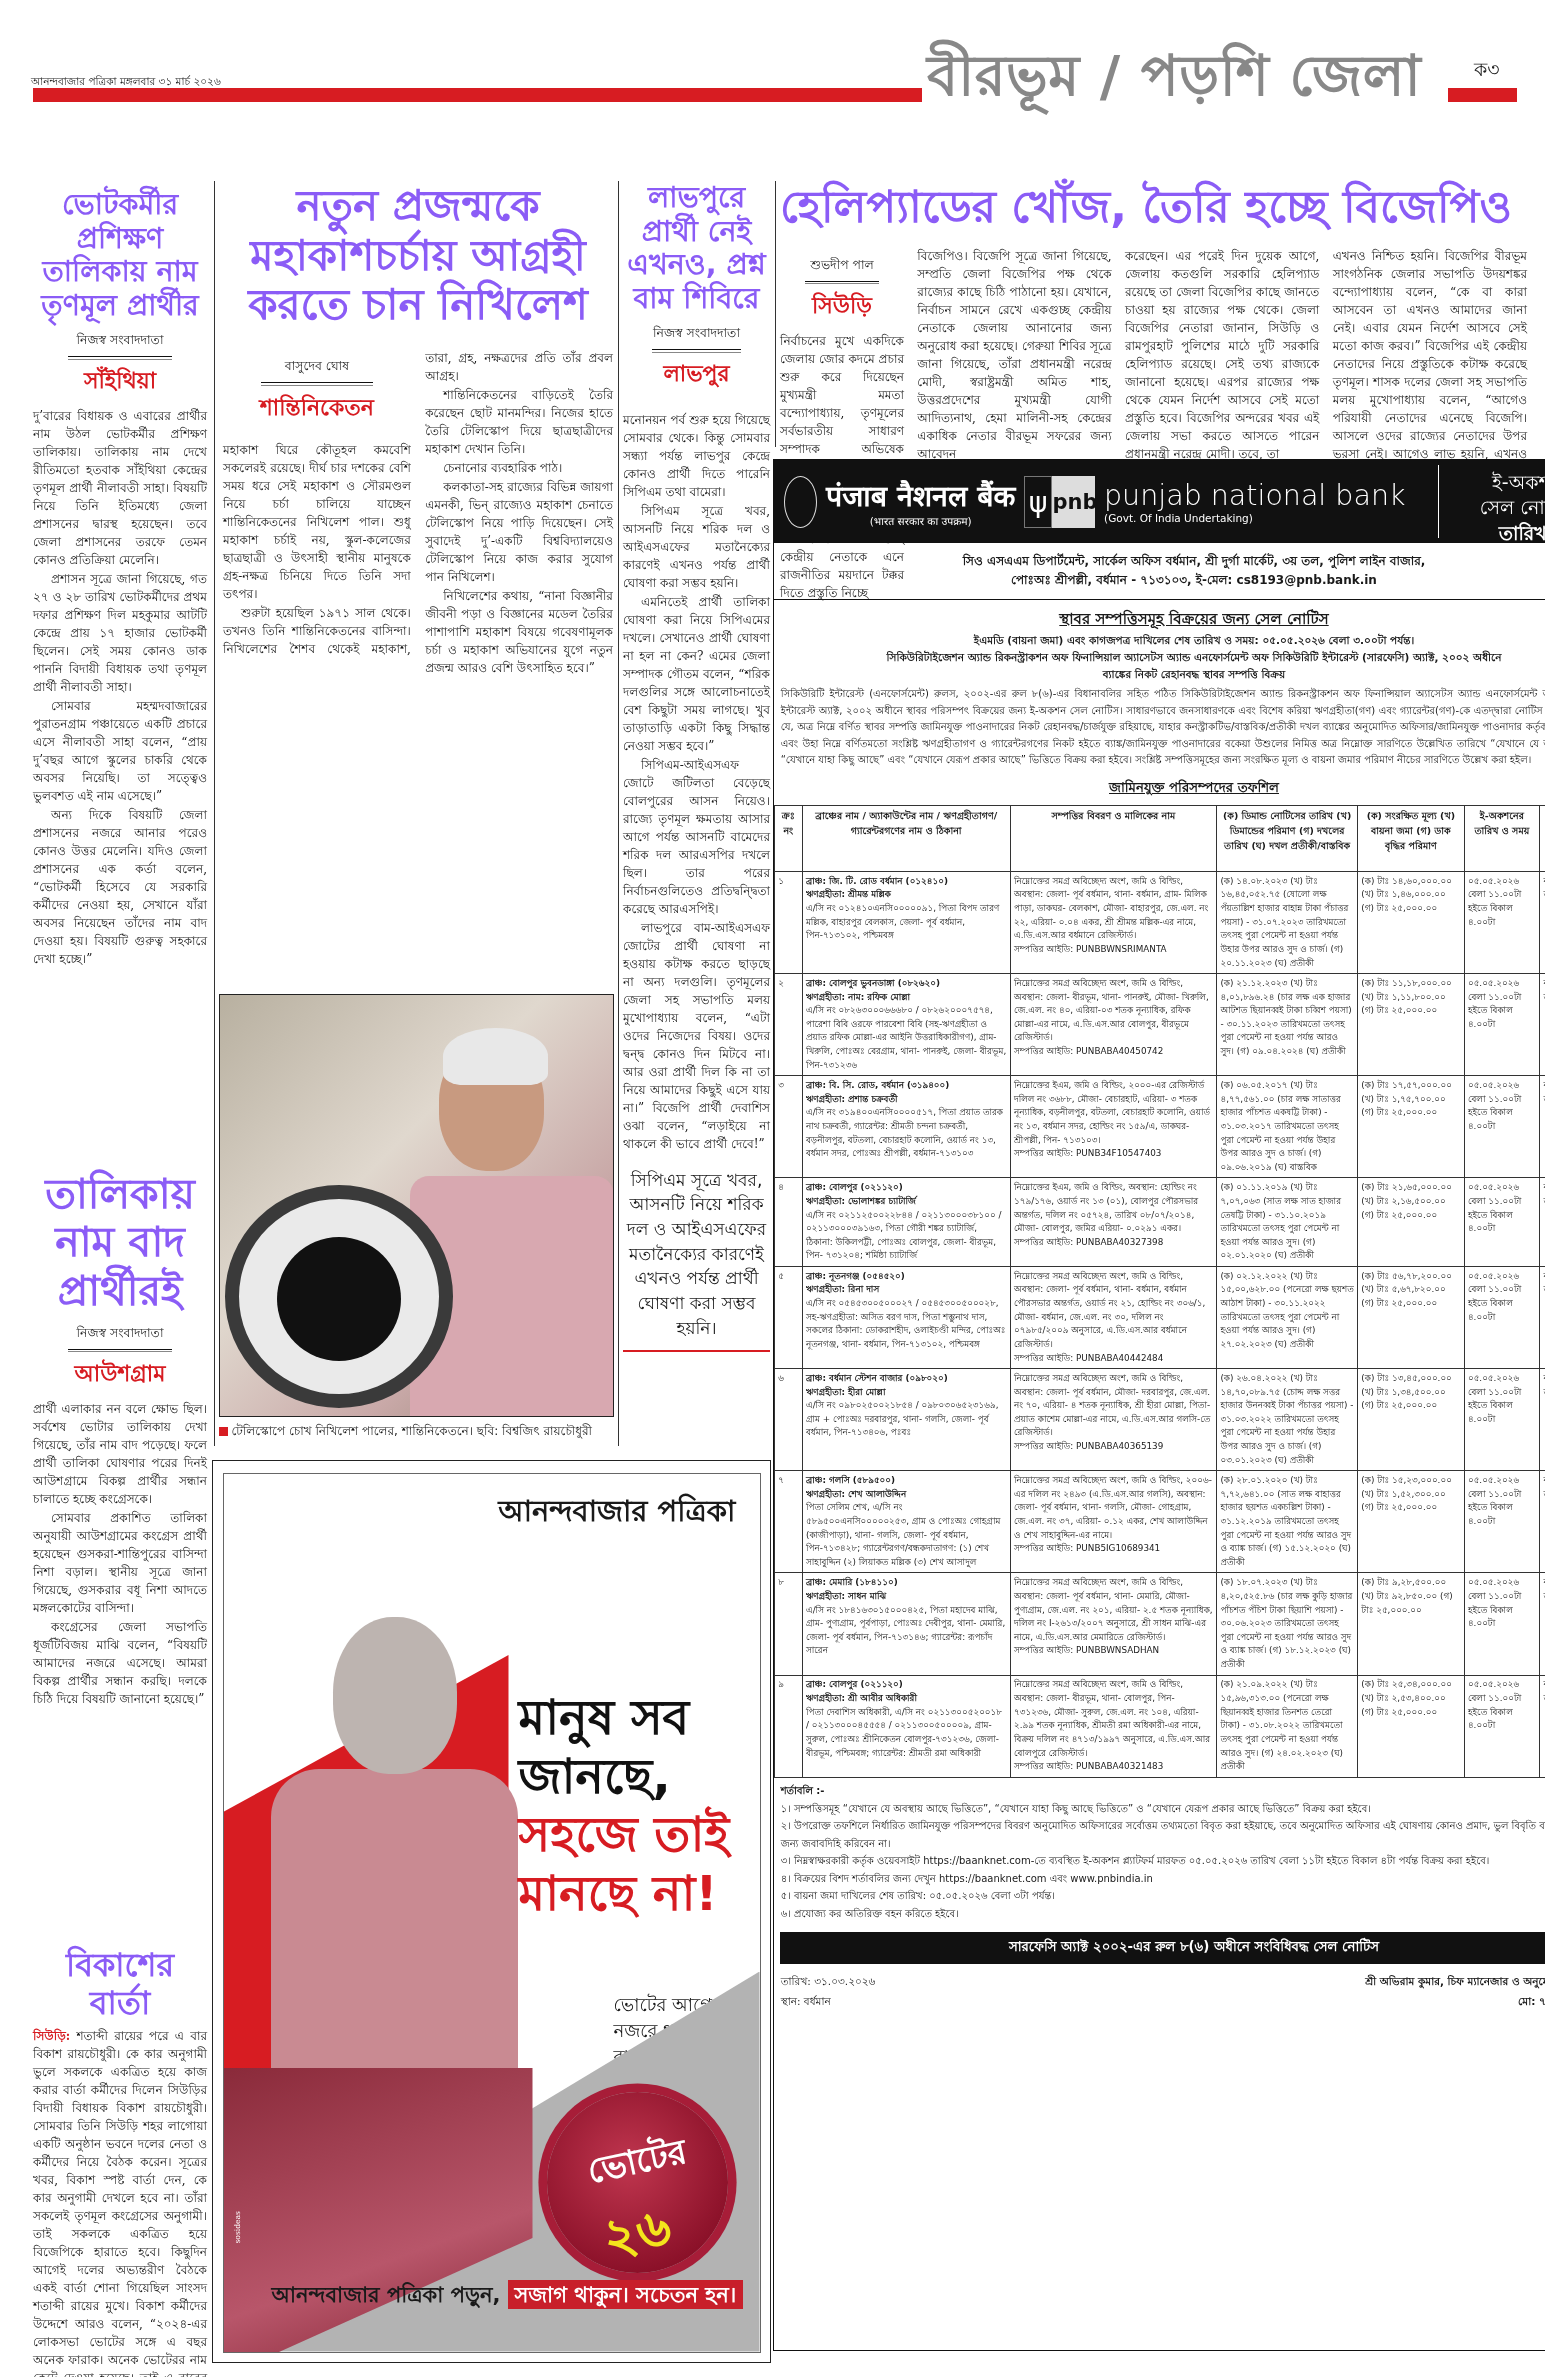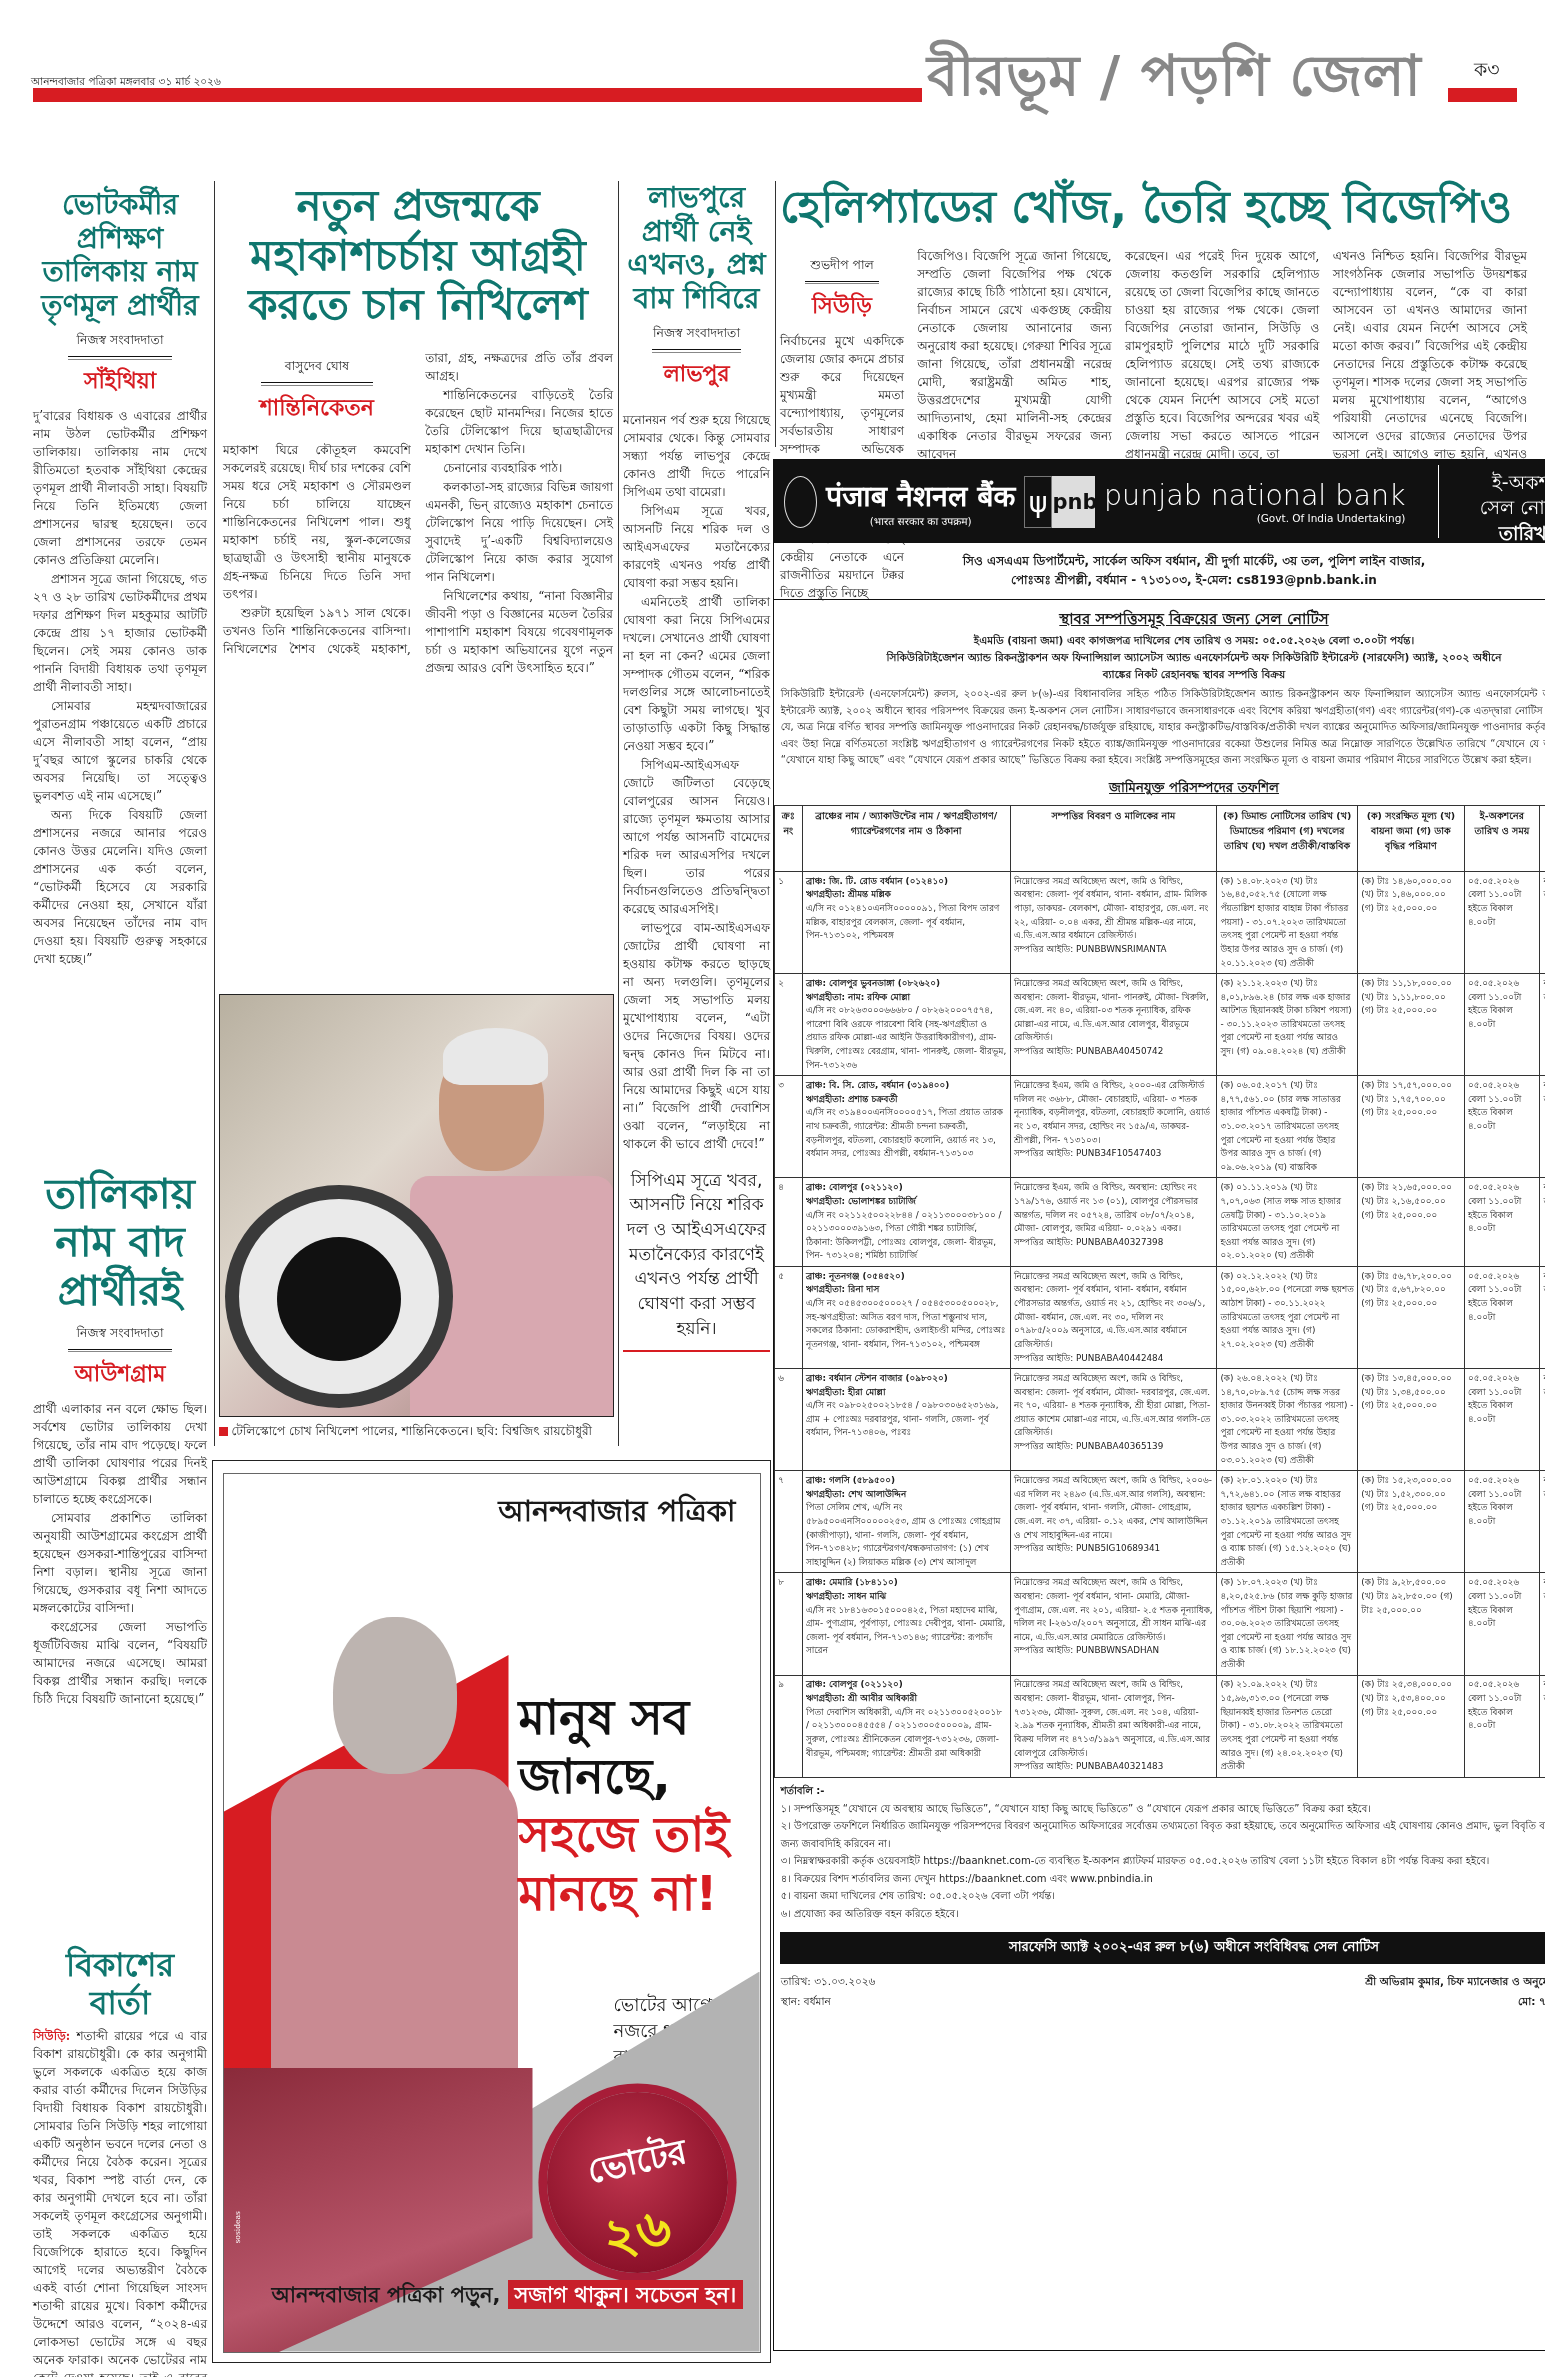--- a/index.html
+++ b/index.html
@@ -10,21 +10,21 @@
   .masthead { position: absolute; left: 0; top: 0; width: 1545px; height: 114px; }
   .mast-info { position: absolute; left: 31px; top: 74px; font-size: 10.5px; font-family: "DejaVu Sans", sans-serif; color: #222; }
   .mast-bar-left { position: absolute; left: 33px; top: 88px; width: 889px; height: 14.3px; background: #d71c22; }
   .mast-bar-right { position: absolute; left: 1448px; top: 88px; width: 69px; height: 14.3px; background: #d71c22; }
   .mast-title { position: absolute; left: 927px; top: 33px; font-size: 56px; font-weight: bold; color: #888; letter-spacing: 0.5px; font-family: "DejaVu Sans", sans-serif; }
   .mast-page { position: absolute; left: 1474px; top: 55px; font-size: 19px; color: #222; font-family: "DejaVu Sans", sans-serif; }
 
   .col { position: absolute; }
   .vrule { position: absolute; width: 1px; background: #333; }
 
-  .headline { font-family: "DejaVu Sans", sans-serif; font-weight: bold; text-align: center; line-height: 1.18; color: #0f766e; }
+  .headline { font-family: "DejaVu Sans", sans-serif; font-weight: bold; text-align: center; line-height: 1.18; color: #8b5cf6; }
   .byline { text-align: center; font-size: 12.4px; font-family: "DejaVu Sans", sans-serif; color: #222; margin-top: 8.6px; }
   .rule-dbl { width: 60%; margin: 4.8px auto 3.8px; border-top: 1.9px solid #111; border-bottom: 1px solid #888; height: 3.8px; }
   .dateline { text-align: center; color: #d71c22; font-weight: bold; font-family: "DejaVu Sans", sans-serif; font-size: 22px; }
   .body { font-size: 12px; line-height: 1.5; text-align: justify; font-family: "DejaVu Serif", serif; }
   .body p { text-indent: 1.5em; margin-bottom: 1px; }
   .body p.first { text-indent: 0; }
   .red-lead { color: #d71c22; font-weight: bold; }
 
   
   #col1 { left: 33px; top: 188px; width: 174px; }
@@ -82,21 +82,21 @@
   
   .bank { position: absolute; left: 773px; top: 459px; width: 842px; height: 1892px; border: 1.4px solid #111; font-family: "DejaVu Sans", sans-serif; }
   .bank-head { height: 83px; background: #111; color: #fff; display: flex; align-items: center; padding: 0 9.5px; position: relative; }
   .bank-emblem { width: 33px; height: 52px; border-radius: 50%; border: 1.9px solid #ddd; margin-right: 9.5px; }
   .bank-hindi { font-size: 28.5px; font-weight: bold; }
   .bank-hindi-sub { font-size: 10.5px; text-align: center; }
   .pnb-box { display: flex; margin: 0 8.6px; }
   .pnb-box .a { width: 28.5px; height: 52px; border: 1.4px solid #777; font-size: 28.5px; text-align: center; line-height: 52px; }
   .pnb-box .b { width: 43px; height: 52px; background: #ddd; color: #111; font-size: 21px; text-align: center; line-height: 52px; font-weight: bold; }
   .bank-eng { font-size: 28.5px; font-weight: 300; }
-  .bank-eng-sub { font-size: 10.5px; text-align: right; }
+  .bank-eng-sub { font-size: 10.5px; text-align: left; }
   .bank-eauction { position: absolute; right: 0; top: 4.8px; bottom: 4.8px; width: 176px; border-left: 1.4px solid #fff; text-align: center; font-size: 19px; line-height: 1.35; padding-top: 4.8px; }
   .bank-addr { text-align: center; font-size: 12px; line-height: 1.6; padding: 8.6px 0; border-bottom: 1.4px solid #111; font-weight: bold; }
   .bank-title { text-align: center; font-size: 15px; font-weight: bold; text-decoration: underline; margin-top: 7.1px; }
   .bank-center { text-align: center; font-size: 10.5px; line-height: 1.65; font-weight: bold; }
   .bank-para { font-size: 10px; line-height: 1.65; padding: 2.9px 6.7px; text-align: justify; }
   .bank-sched { text-align: center; font-size: 13.3px; font-weight: bold; text-decoration: underline; margin: 5.7px 0; }
   table.bt { width: 100%; border-collapse: collapse; font-size: 8.8px; line-height: 1.55; }
   table.bt th, table.bt td { border: 0.7px solid #333; padding: 2.9px 3.3px; vertical-align: top; }
   table.bt th { font-weight: bold; text-align: center; font-size: 9.5px; }
   .c0 { width: 3.3%; } .c1 { width: 24.8%; } .c2 { width: 24.6%; } .c3 { width: 16.8%; } .c4 { width: 12.7%; } .c5 { width: 9%; } .c6 { width: 8.8%; }

